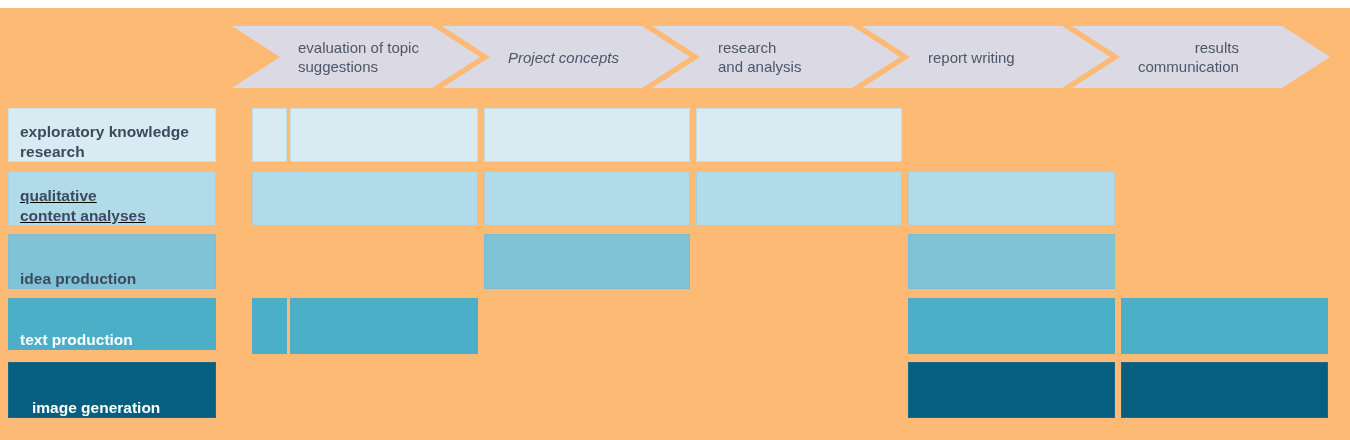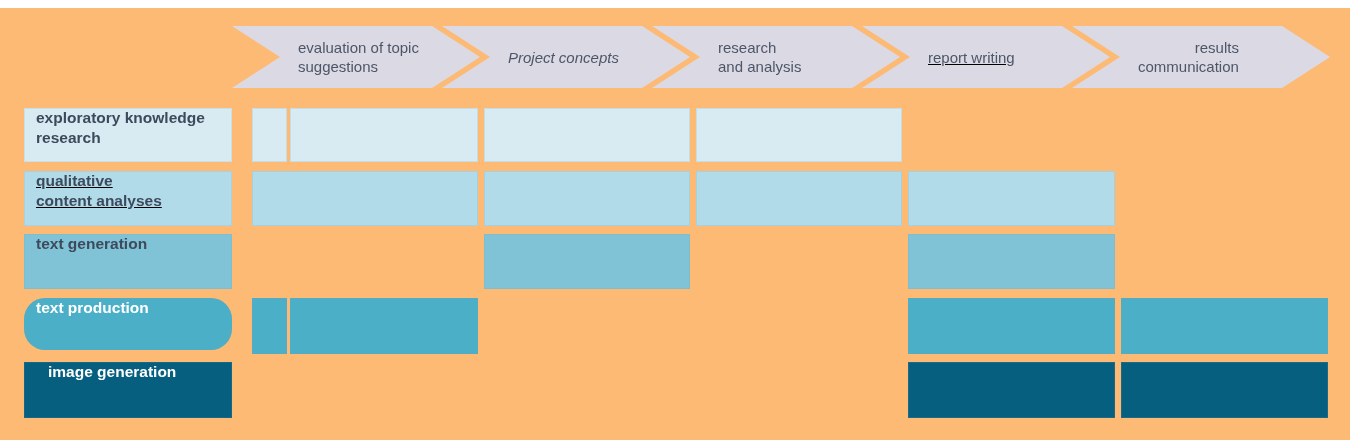--- a/index.html
+++ b/index.html
@@ -28,25 +28,25 @@
     clip-path: polygon(0 0, calc(100% - 48px) 0, 100% 50%, calc(100% - 48px) 100%, 0 100%, 48px 50%);
   }
   .chevron .phase-label {
     font-size: 15px;
     line-height: 19px;
     white-space: pre-line;
   }
   
   .row-label {
     position: absolute;
-    left: 24px;
+    left: 8px;
     width: 208px;
     box-sizing: border-box;
     display: flex;
-    align-items: flex-start;
+    align-items: flex-end;
     padding-left: 12px;
     padding-right: 6px;
     box-shadow: inset 0 0 0 1px rgba(120,160,180,0.15);
   }
   .row-label .row-label-text {
     font-size: 15.5px;
     line-height: 20px;
     font-weight: bold;
     white-space: pre-line;
   }
@@ -65,21 +65,21 @@
         <span class="phase-label" style="color: rgb(77, 86, 104);">evaluation of topic
 suggestions</span>
       </div>
       <div class="chevron" style="left: 442px; width: 248px; background: rgb(219, 218, 228);">
         <span class="phase-label" style="color: rgb(77, 86, 104); font-style: italic;">Project concepts</span>
       </div>
       <div class="chevron" style="left: 652px; width: 248px; background: rgb(219, 218, 228);">
         <span class="phase-label" style="color: rgb(77, 86, 104);">research
 and analysis</span>
       </div>
-      <div class="chevron" style="left: 862px; width: 248px; background: rgb(219, 218, 228); text-decoration: underline;">
+      <div class="chevron" style="left: 862px; width: 248px; background: rgb(219, 218, 228);">
         <span class="phase-label" style="color: rgb(77, 86, 104);">report writing</span>
       </div>
       <div class="chevron" style="left: 1072px; width: 258px; background: rgb(219, 218, 228); text-align: right;">
         <span class="phase-label" style="color: rgb(77, 86, 104);">results
 communication</span>
       </div>
     </div>
   <div id="grid">
       <div class="row-label" style="top: 100px; height: 54px; background: rgb(216, 235, 242);">
         <span class="row-label-text" style="color: rgb(61, 74, 92);">exploratory knowledge
@@ -91,25 +91,25 @@
       <div class="cell" style="left: 696px; width: 206px; top: 100px; height: 54px; background: rgb(216, 235, 242);"></div>
       <div class="row-label" style="top: 163px; height: 55px; background: rgb(177, 219, 233); text-decoration: underline;">
         <span class="row-label-text" style="color: rgb(61, 74, 92);">qualitative
 content analyses</span>
       </div>
       <div class="cell" style="left: 252px; width: 226px; top: 163px; height: 55px; background: rgb(177, 219, 233);"></div>
       <div class="cell" style="left: 484px; width: 206px; top: 163px; height: 55px; background: rgb(177, 219, 233);"></div>
       <div class="cell" style="left: 696px; width: 206px; top: 163px; height: 55px; background: rgb(177, 219, 233);"></div>
       <div class="cell" style="left: 908px; width: 207px; top: 163px; height: 55px; background: rgb(177, 219, 233);"></div>
       <div class="row-label" style="top: 226px; height: 55px; background: rgb(128, 195, 214);">
-        <span class="row-label-text" style="color: rgb(61, 74, 92);">text generation</span>
+        <span class="row-label-text" style="color: rgb(61, 74, 92);">idea production</span>
       </div>
       <div class="cell" style="left: 484px; width: 206px; top: 226px; height: 55px; background: rgb(128, 195, 214);"></div>
       <div class="cell" style="left: 908px; width: 207px; top: 226px; height: 55px; background: rgb(128, 195, 214);"></div>
-      <div class="row-label" style="top: 290px; height: 52px; background: rgb(75, 175, 200); border-radius: 21px;">
+      <div class="row-label" style="top: 290px; height: 52px; background: rgb(75, 175, 200);">
         <span class="row-label-text" style="color: rgb(255, 255, 255);">text production</span>
       </div>
       <div class="cell" style="left: 252px; width: 35px; top: 290px; height: 56px; background: rgb(75, 175, 200);"></div>
       <div class="cell" style="left: 290px; width: 188px; top: 290px; height: 56px; background: rgb(75, 175, 200);"></div>
       <div class="cell" style="left: 908px; width: 207px; top: 290px; height: 56px; background: rgb(75, 175, 200);"></div>
       <div class="cell" style="left: 1121px; width: 207px; top: 290px; height: 56px; background: rgb(75, 175, 200);"></div>
       <div class="row-label" style="top: 354px; height: 56px; background: rgb(6, 95, 127); padding-left: 24px;">
         <span class="row-label-text" style="color: rgb(255, 255, 255);">image generation</span>
       </div>
       <div class="cell" style="left: 908px; width: 207px; top: 354px; height: 56px; background: rgb(6, 95, 127);"></div>

